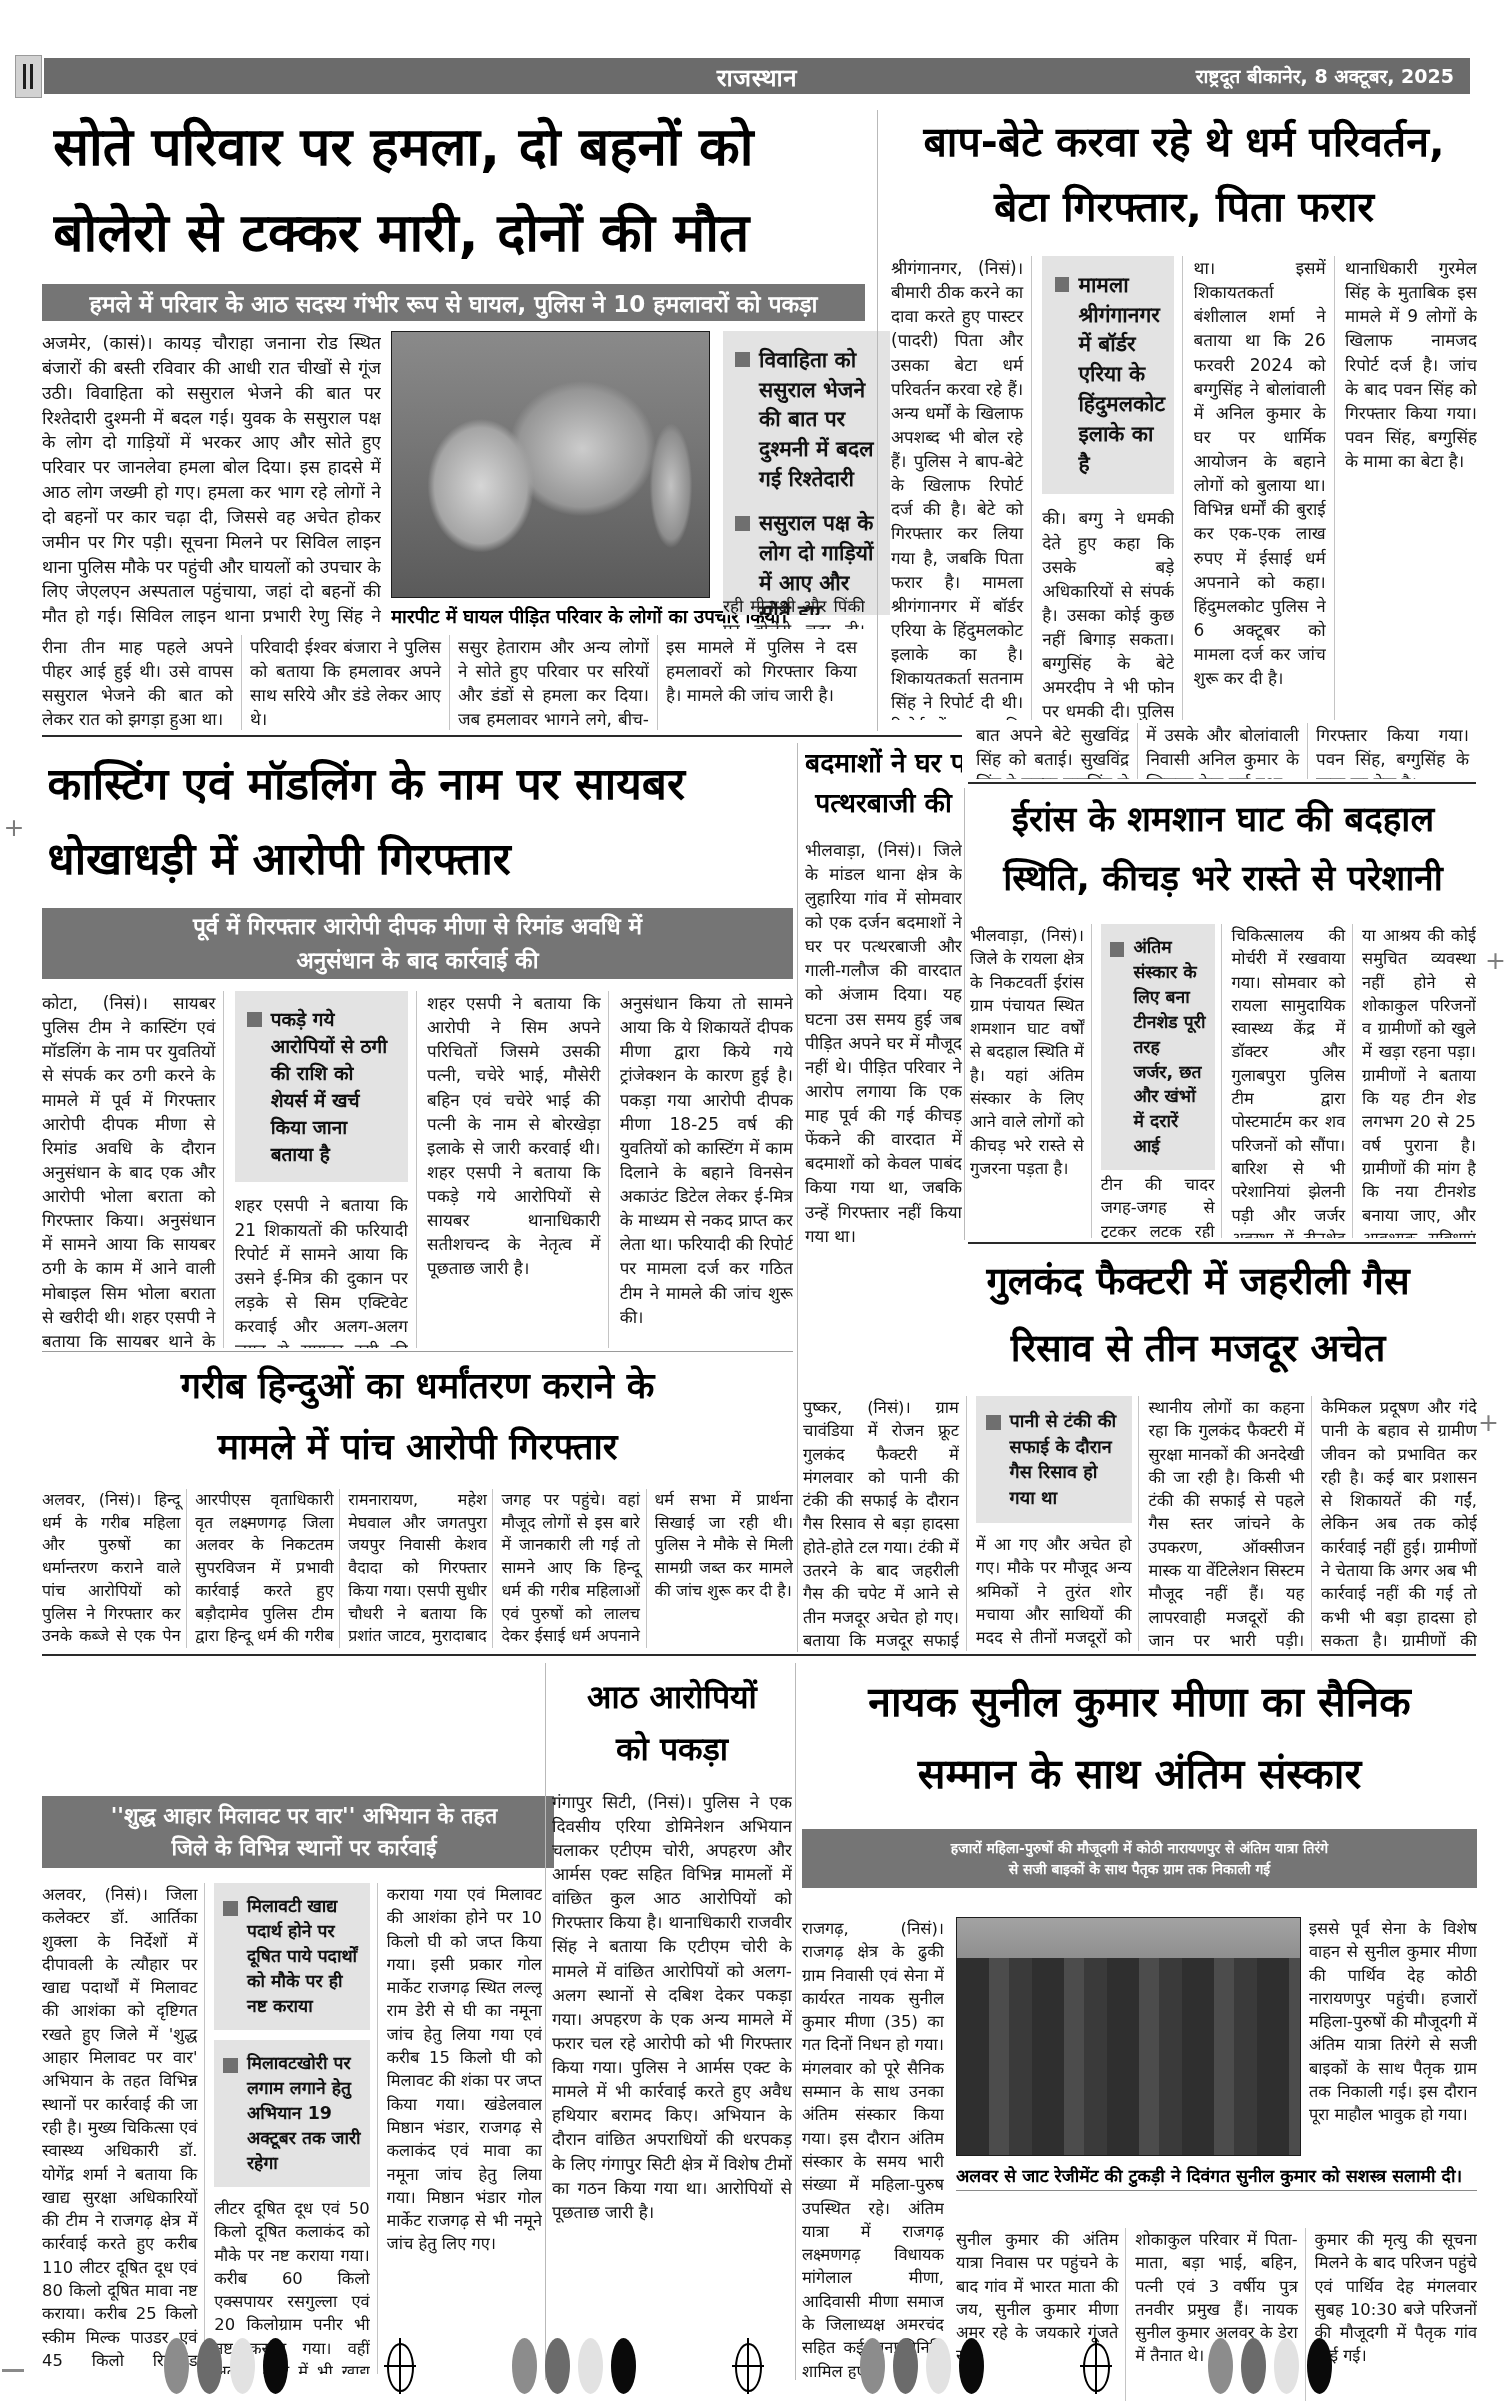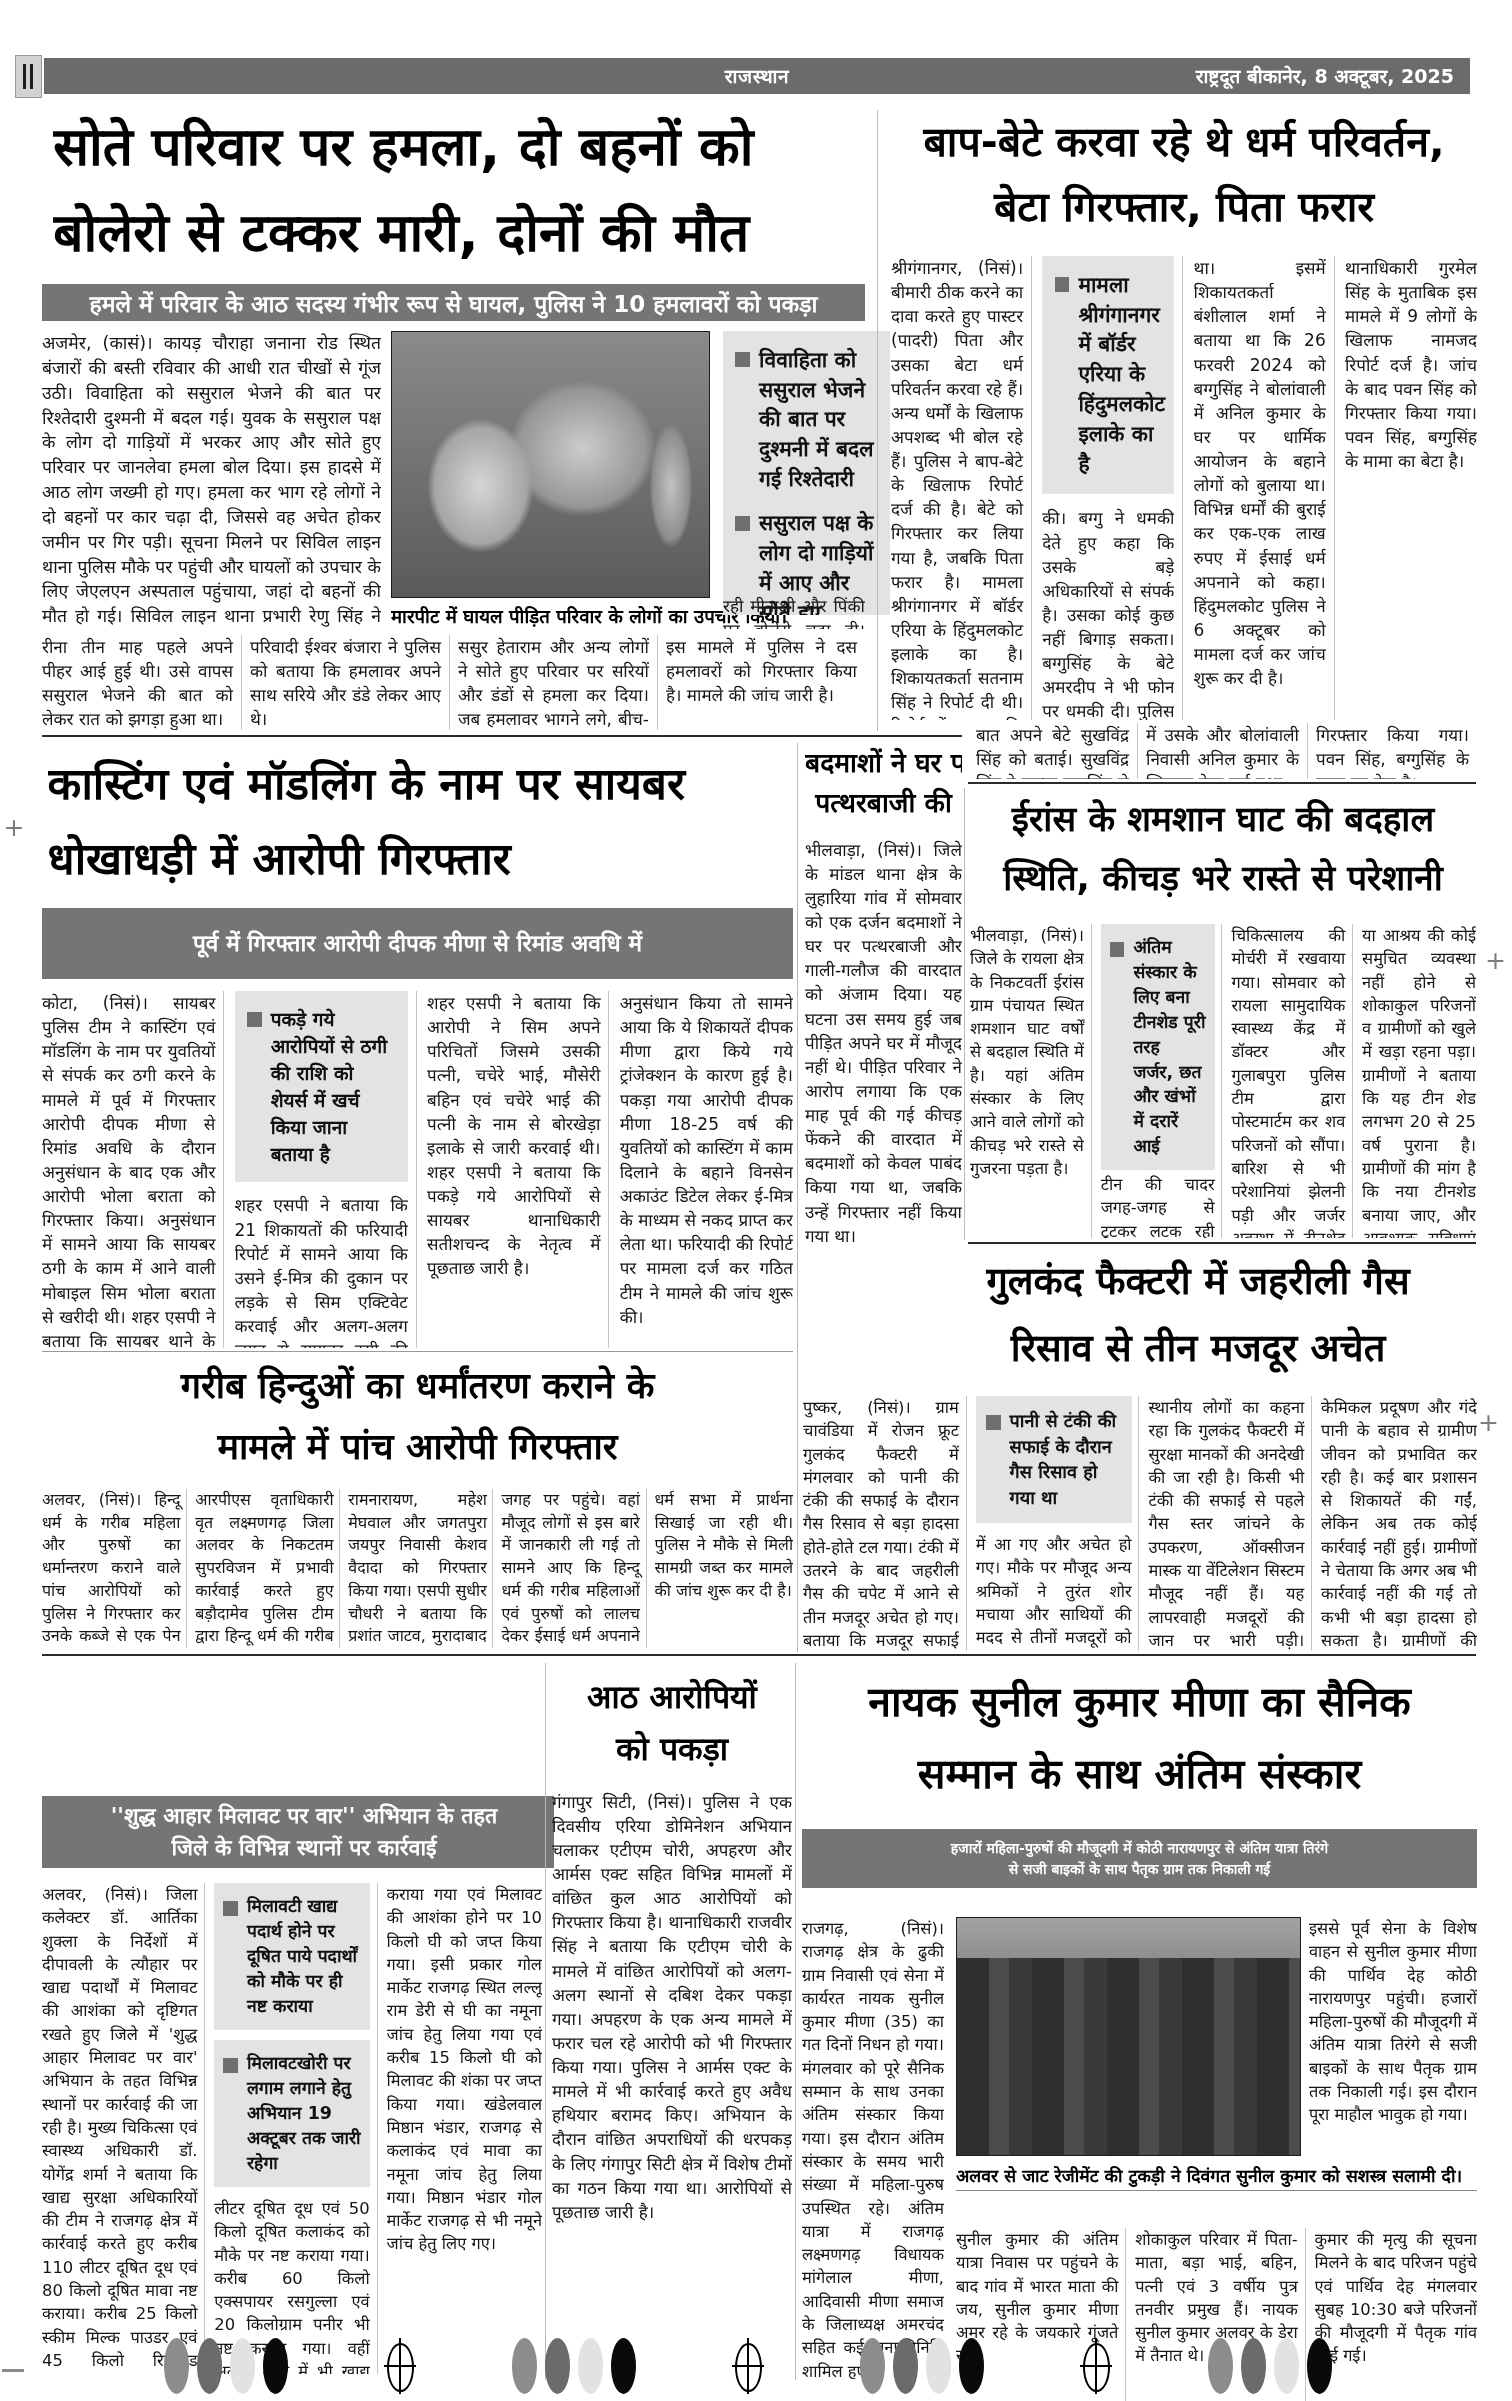--- a/index.html
+++ b/index.html
@@ -7,21 +7,21 @@
     position:relative;
     width:1512px;height:2401px;
     background:#ffffff;
     font-family:"DejaVu Sans","Liberation Sans",sans-serif;
     color:#141414;
     overflow:hidden;
   }
   .abs{position:absolute;}
   
   .mast-bar{background:#6b6b6b;color:#ffffff;display:flex;align-items:center;justify-content:center;}
-  .mast-section{font-size:19px;font-weight:700;letter-spacing:0.6px;font-family:Liberation Mono, monospace;}
+  .mast-section{font-size:24px;font-weight:700;letter-spacing:0.6px;font-family:Liberation Mono, monospace;}
   .mast-edition{position:absolute;right:16px;top:50%;transform:translateY(-50%);font-size:19px;font-weight:700;white-space:nowrap;}
   .pagenum-box{background:#d2d2d2;border:0.6px solid #9a9a9a;display:flex;align-items:center;justify-content:center;gap:3.4px;}
   .pagenum-box i{display:block;width:3.4px;height:25px;background:#1d1d1d;}
   
   .hl{font-weight:700;color:#000;}
   .hl div{white-space:nowrap;overflow:hidden;}
   .hl.center{text-align:center;}
   .subbar{background:#757575;color:#ffffff;font-weight:700;text-align:center;display:flex;flex-direction:column;justify-content:center;}
   .subbar div{white-space:nowrap;overflow:hidden;}
   
@@ -139,20 +139,21 @@
   <div class="abs hrule" style="left:42px;top:735px;width:920px;"></div>
   <div class="abs hrule" style="left:968px;top:782px;width:508px;"></div>
 
   <div class="abs" style="left:42px;top:743px;width:751px;height:605px;">
     <div class="hl" style="position:absolute;left:5.6px;top:3.4px;width:745px;font-size:44px;line-height:75px;">
       <div>कास्टिंग एवं मॉडलिंग के नाम पर सायबर</div>
       <div>धोखाधड़ी में आरोपी गिरफ्तार</div>
     </div>
     <div class="subbar" style="position:absolute;left:0;top:165px;width:751px;height:71px;font-size:22.6px;line-height:1.5;">
       <div>पूर्व में गिरफ्तार आरोपी दीपक मीणा से रिमांड अवधि में</div>
+      <div>अनुसंधान के बाद कार्रवाई की</div>
     </div>
     <div style="position:absolute;left:0;top:248px;width:751px;height:357px;display:flex;gap:10.2px;overflow:hidden;">
       <div class="bt" style="flex:1;border-right:0.6px solid #c4c4c4;padding-right:8px;">कोटा, (निसं)। सायबर पुलिस टीम ने कास्टिंग एवं मॉडलिंग के नाम पर युवतियों से संपर्क कर ठगी करने के मामले में पूर्व में गिरफ्तार आरोपी दीपक मीणा से रिमांड अवधि के दौरान अनुसंधान के बाद एक और आरोपी भोला बराता को गिरफ्तार किया। अनुसंधान में सामने आया कि सायबर ठगी के काम में आने वाली मोबाइल सिम भोला बराता से खरीदी थी। शहर एसपी ने बताया कि सायबर थाने के थानाधिकारी सतीश चन्द के नेतृत्व में गठित टीम ने कार्रवाई करते हुए आरोपी श्यामनगर निवासी भोला बराता को पकड़ा।</div>
       <div style="flex:1;overflow:hidden;border-right:0.6px solid #c4c4c4;padding-right:8px;">
         <div class="pullbox" style="margin-bottom:11.3px;">
           <div class="pq-item">
             <span class="pq-sq"></span>
             <span class="pq-tx" style="font-size:19px;">पकड़े गये आरोपियों से ठगी की राशि को शेयर्स में खर्च किया जाना बताया है</span>
           </div>
         </div>

